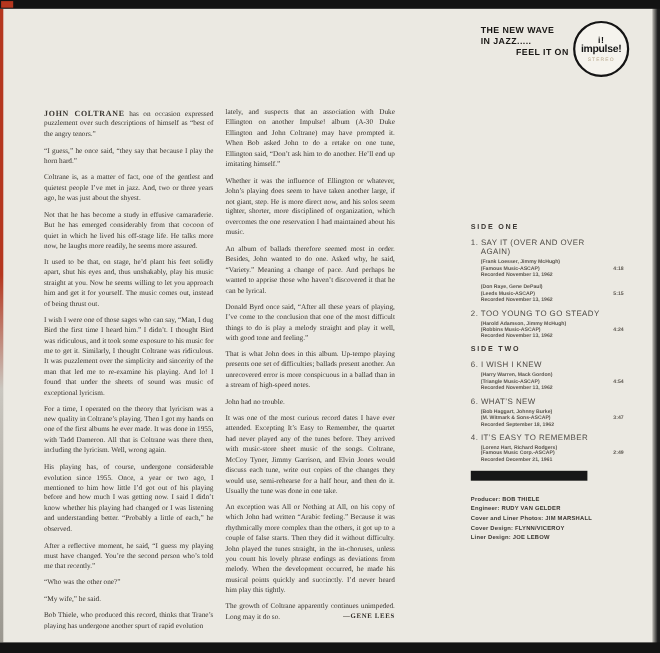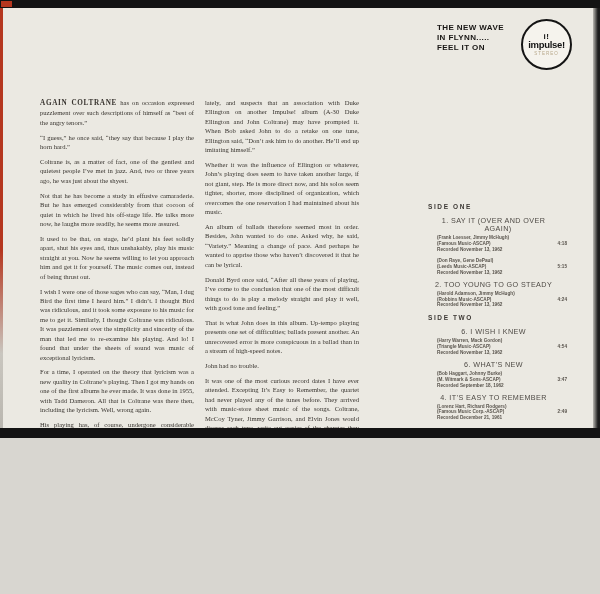--- a/index.html
+++ b/index.html
@@ -1,50 +1,50 @@
 <!DOCTYPE html>
 <html><head>
 <meta charset="utf-8">
 <style>
   html,body{margin:0;padding:0;background:#d8d6d0;}
-  .jacket{position:relative;width:600px;height:438px;background:#ebe9e2;overflow:hidden;
+  .jacket{position:relative;width:600px;height:594px;background:#ebe9e2;overflow:hidden;
           font-family:"Liberation Sans",sans-serif;}
   
   .top-bar{position:absolute;top:0;left:0;width:600px;height:8px;background:#131313;z-index:5;}
   .red-mark{position:absolute;left:1px;top:1px;width:11px;height:6px;background:#b5371f;}
   .bottom-bar{position:absolute;bottom:0;left:0;width:600px;height:10px;background:#131313;z-index:5;}
   .right-shadow{position:absolute;top:0;right:0;width:7px;height:594px;z-index:4;
                 background:linear-gradient(to right,rgba(40,38,34,.25),#1c1c1c 70%);}
   .left-edge{position:absolute;left:0;top:8px;width:3px;height:576px;
              background:linear-gradient(#b5371f 0%,#b5371f 42%,#c9c6bf 60%,#9a978f 100%);}
   
   .tagline{position:absolute;left:437px;top:23px;width:80px;font-weight:bold;font-size:8px;
            line-height:10px;letter-spacing:.4px;color:#181614;}
-  .tagline .tl3{}
+  .tagline .tl3{text-align:right;}
   .logo-circle{position:absolute;left:521px;top:19px;width:47px;height:47px;border:2px solid #141414;
                border-radius:50%;background:#f5f3ed;display:flex;flex-direction:column;
                align-items:center;justify-content:center;z-index:2;}
   .logo-mark{font-weight:bold;font-size:8px;line-height:7px;color:#141414;letter-spacing:.5px;}
   .logo-text{font-weight:bold;font-size:9.5px;line-height:10px;letter-spacing:-.3px;color:#141414;}
   .stereo{font-size:4.5px;line-height:5px;letter-spacing:1px;color:#b9a98c;margin-top:1.5px;}
   
   .liner{position:absolute;left:40px;top:98px;width:320px;height:474px;overflow:hidden;
          display:flex;gap:11px;}
   .col{width:154px;}
   .para{margin:0 0 5.5px 0;font-family:"Liberation Serif",serif;font-size:6.6px;line-height:1.43;
         text-align:justify;color:#38342f;}
   .lead{font-weight:bold;font-size:7.2px;letter-spacing:.7px;}
   .byline{float:right;font-size:6.2px;letter-spacing:.6px;font-weight:bold;}
   
   .panel{position:absolute;left:428px;top:203px;width:160px;}
   .side-heading{font-weight:bold;font-size:6.5px;letter-spacing:1.6px;color:#3c3834;margin:0 0 7px 0;}
   .side-heading.second{margin-top:6px;}
   .track{margin-bottom:5px;}
   .t-title{font-size:7.2px;line-height:8.4px;letter-spacing:.4px;color:#4e4a45;width:122px;
-           padding-left:9px;text-indent:-9px;margin-bottom:1.5px;text-align:center;}
+           padding-left:9px;text-indent:-9px;margin-bottom:1.5px;}
   .t-meta{padding-left:9px;}
   .t-comp,.t-pub,.t-time,.t-rec{font-weight:bold;font-size:4.7px;line-height:5.9px;color:#5a554e;}
   .t-pub-row{display:flex;width:130px;}
   .t-time{margin-left:auto;}
   .divider{width:106px;height:9px;background:#171717;margin:7px 0 13px 0;}
   .credits div{font-weight:bold;font-size:5.3px;line-height:8.8px;color:#3e3a35;letter-spacing:.2px;}
 </style>
 </head>
 <body>
 
@@ -52,33 +52,33 @@
 
   <div class="top-bar">
     <div class="red-mark"></div>
   </div>
   <div class="left-edge"></div>
   <div class="right-shadow"></div>
   <div class="bottom-bar"></div>
 
   <div class="tagline">
     <div>THE NEW WAVE</div>
-    <div>IN FLYNN.....</div>
+    <div>IN JAZZ.....</div>
     <div class="tl3">FEEL IT ON</div>
   </div>
 
   <div class="logo-circle">
     <div class="logo-mark">i!</div>
     <div class="logo-text">impulse!</div>
     <div class="stereo">STEREO</div>
   </div>
 
   <div class="liner">
     <div class="col">
-      <p class="para"><strong class="lead">AGAIN COLTRANE</strong><span> has on occasion expressed puzzlement over such descriptions of himself as “best of the angry tenors.”</span></p>
+      <p class="para"><strong class="lead">JOHN COLTRANE</strong><span> has on occasion expressed puzzlement over such descriptions of himself as “best of the angry tenors.”</span></p>
       <p class="para">“I guess,” he once said, “they say that because I play the horn hard.”</p>
       <p class="para">Coltrane is, as a matter of fact, one of the gentlest and quietest people I’ve met in jazz. And, two or three years ago, he was just about the shyest.</p>
       <p class="para">Not that he has become a study in effusive camaraderie. But he has emerged considerably from that cocoon of quiet in which he lived his off-stage life. He talks more now, he laughs more readily, he seems more assured.</p>
       <p class="para">It used to be that, on stage, he’d plant his feet solidly apart, shut his eyes and, thus unshakably, play his music straight at you. Now he seems willing to let you approach him and get it for yourself. The music comes out, instead of being thrust out.</p>
       <p class="para">I wish I were one of those sages who can say, “Man, I dug Bird the first time I heard him.” I didn’t. I thought Bird was ridiculous, and it took some exposure to his music for me to get it. Similarly, I thought Coltrane was ridiculous. It was puzzlement over the simplicity and sincerity of the man that led me to re-examine his playing. And lo! I found that under the sheets of sound was music of exceptional lyricism.</p>
       <p class="para">For a time, I operated on the theory that lyricism was a new quality in Coltrane’s playing. Then I got my hands on one of the first albums he ever made. It was done in 1955, with Tadd Dameron. All that is Coltrane was there then, including the lyricism. Well, wrong again.</p>
       <p class="para">His playing has, of course, undergone considerable evolution since 1955. Once, a year or two ago, I mentioned to him how little I’d got out of his playing before and how much I was getting now. I said I didn’t know whether his playing had changed or I was listening and understanding better. “Probably a little of each,” he observed.</p>
       <p class="para">After a reflective moment, he said, “I guess my playing must have changed. You’re the second person who’s told me that recently.”</p>
       <p class="para">“Who was the other one?”</p>
       <p class="para">“My wife,” he said.</p>

